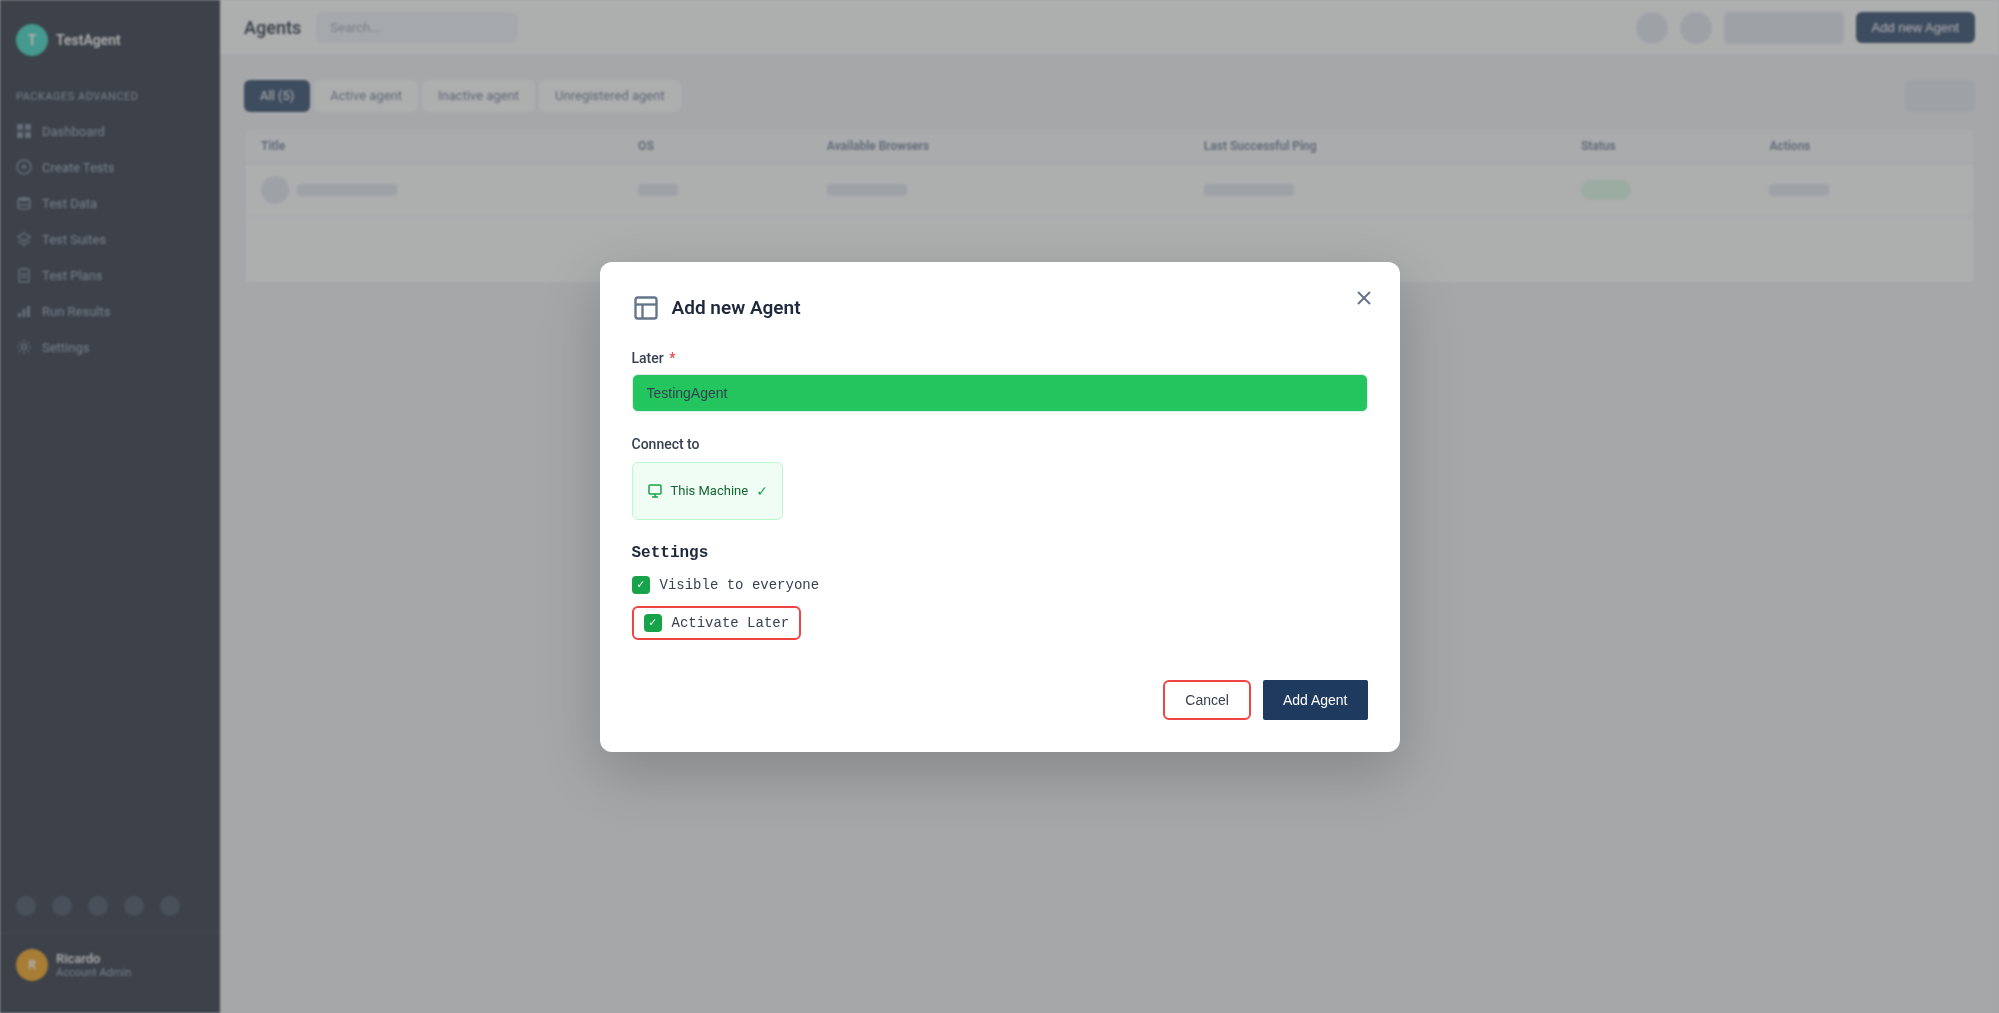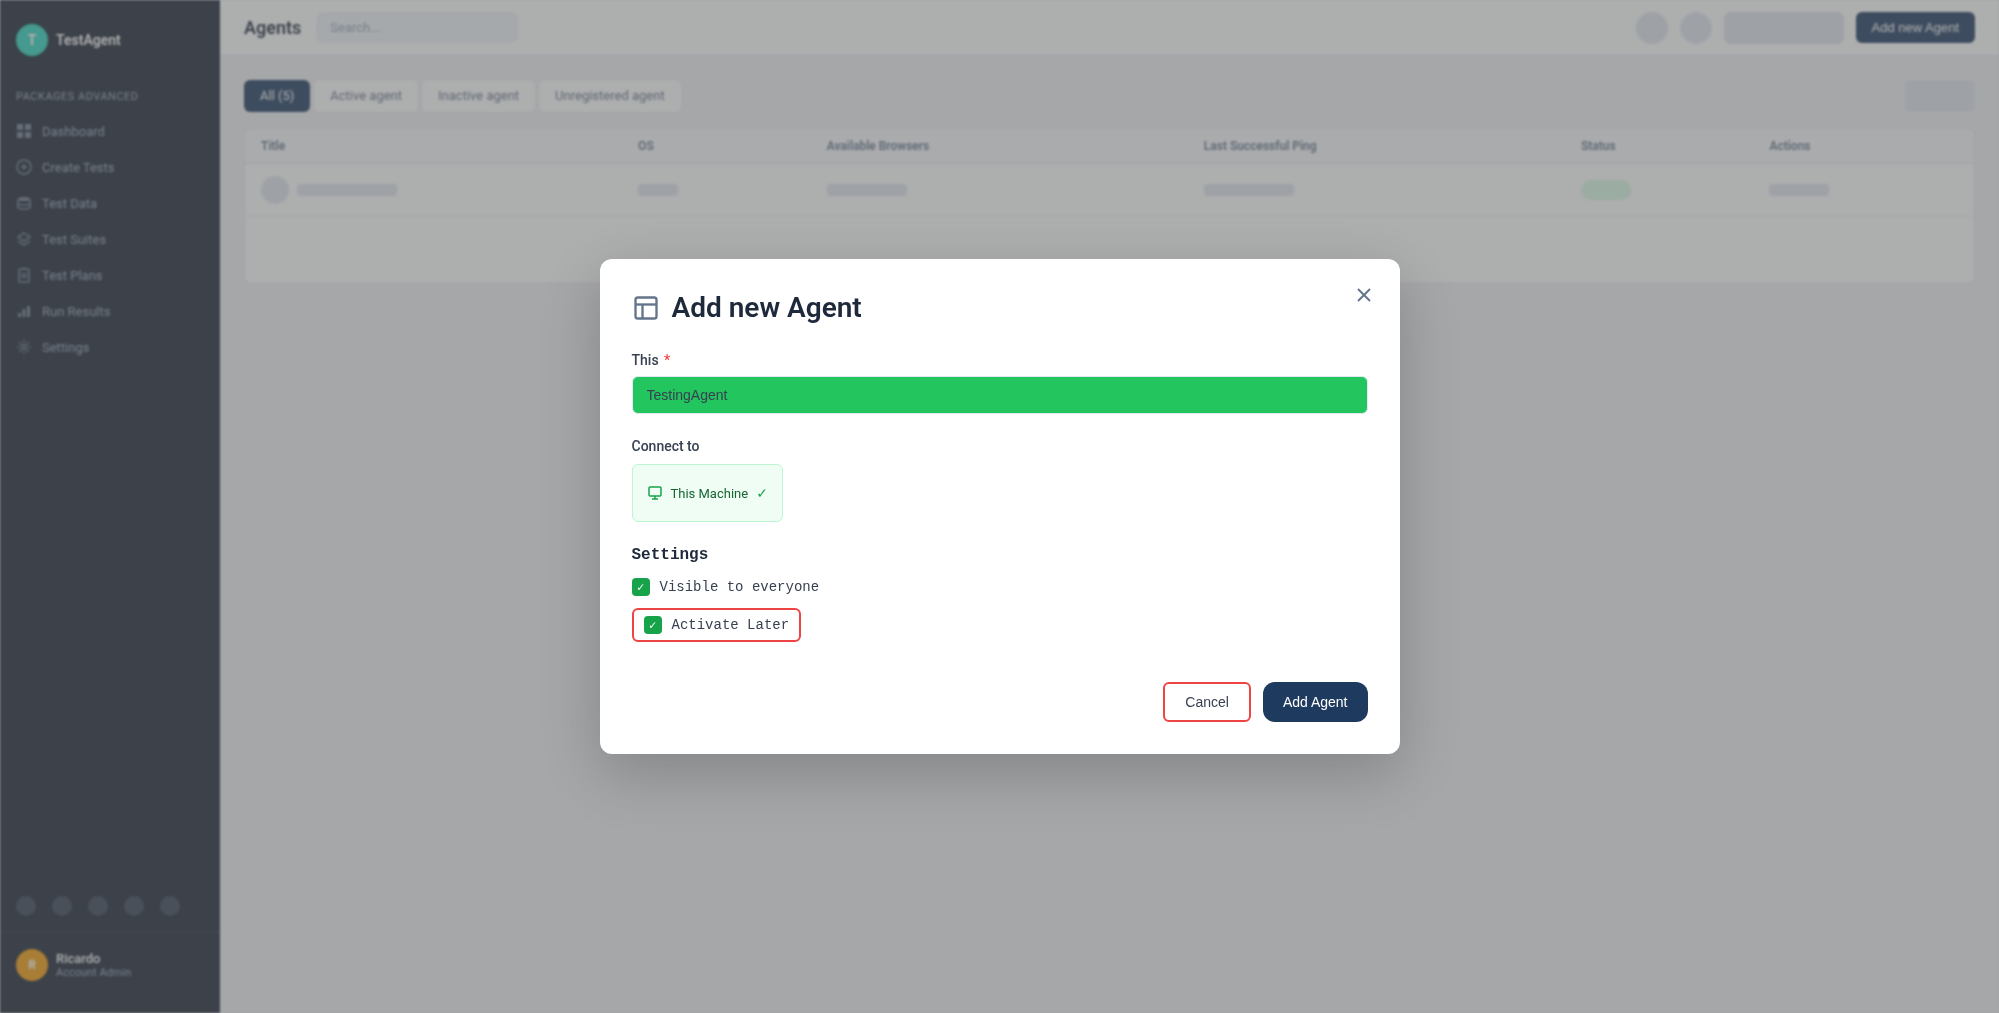--- a/index.html
+++ b/index.html
@@ -191,21 +191,21 @@
       margin-bottom: 28px;
     }
 
     .modal-icon {
       width: 28px;
       height: 28px;
       color: #64748b;
     }
 
     .modal-title {
-      font-size: 28px;
+      font-size: 19px;
       font-weight: 600;
       color: #1e293b;
     }
 
     .modal-close {
       position: absolute;
       top: 20px;
       right: 20px;
       background: none;
       border: none;
@@ -338,21 +338,21 @@
       border-radius: 6px;
       padding: 10px 20px;
       font-size: 14px;
       cursor: pointer;
     }
 
     .btn-add-agent {
       background: #1e3a5f;
       color: white;
       border: none;
-      border-radius: 12px;
+      border-radius: 2px;
       padding: 10px 20px;
       font-size: 14px;
       font-weight: 500;
       cursor: pointer;
     }
 
     
     .sidebar-nav {
       flex: 1;
     }
@@ -574,21 +574,21 @@
 
     <button class="modal-close">
       <svg width="16" height="16" viewBox="0 0 16 16" fill="none" stroke="currentColor" stroke-width="2">
         <line x1="2" y1="2" x2="14" y2="14"></line>
         <line x1="14" y1="2" x2="2" y2="14"></line>
       </svg>
     </button>
 
     <div class="form-group">
       <label class="form-label">
-        <span>This</span><span class="required"> *</span>
+        <span>Later</span><span class="required"> *</span>
       </label>
       <input class="form-input" type="text" value="TestingAgent" style="">
     </div>
 
     <div class="connect-to-section">
       <div class="connect-to-label">Connect to</div>
       <div class="machine-badge">
         <svg width="16" height="16" viewBox="0 0 16 16" fill="none" stroke="#16a34a" stroke-width="1.5">
           <rect x="2" y="2" width="12" height="9" rx="1"></rect>
           <line x1="5" y1="14" x2="11" y2="14"></line>

